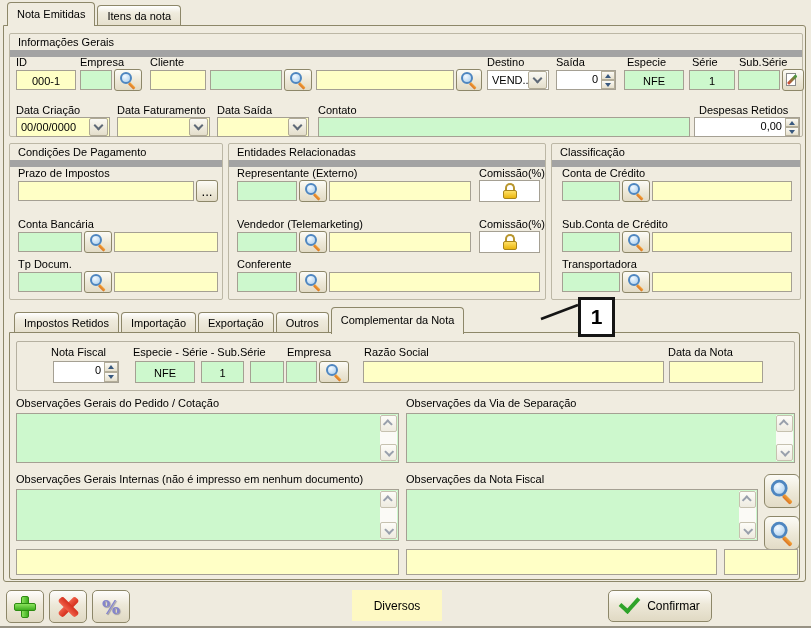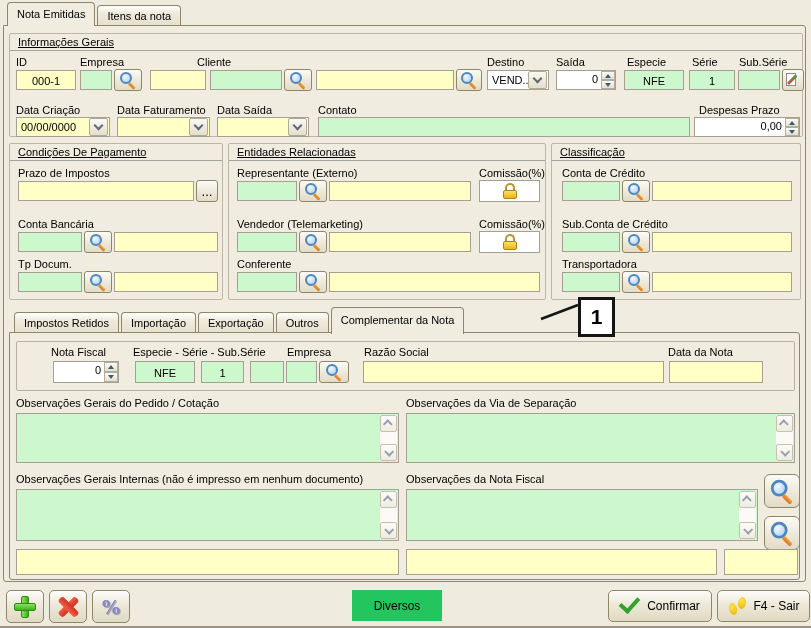--- a/index.html
+++ b/index.html
@@ -1,21 +1,21 @@
 <!DOCTYPE html>
 <html><head>
 <meta charset="utf-8">
 <style>
   html,body{margin:0;padding:0;background:#D8D4C8;}
   .window{position:relative;width:811px;height:628px;background:#EFEBDF;font-family:"Liberation Sans",sans-serif;
     font-size:11px;color:#000;overflow:hidden;border-bottom:2px solid #979284;box-sizing:border-box;}
   .lbl{position:absolute;white-space:nowrap;font-size:11px;color:#000;}
   .panel{position:absolute;left:3px;top:25px;width:803px;height:557px;border:1px solid #8D8769;background:#F0ECE0;border-radius:0 3px 3px 3px;box-sizing:border-box;}
   .grp{position:absolute;border:1px solid #BCB7A5;border-radius:2px;box-sizing:border-box;}
-  .grp-t{position:absolute;left:0;right:0;top:0;height:16px;line-height:16px;padding-left:8px;border-bottom:1px solid #a3a3a3;text-decoration:underline;}
+  .grp-t{position:absolute;left:0;right:0;top:0;height:16px;line-height:16px;padding-left:8px;border-bottom:7px solid #a3a3a3;}
   .fld{position:absolute;box-sizing:border-box;height:20px;border:1px solid #A5A093;font-size:11px;padding:1px 3px 0 3px;font-family:inherit;color:#000;margin:0;}
   .y{background:#FFFFC6;} .g{background:#CDF8CD;} .w{background:#FFFFFF;}
   .ctr{text-align:center;}
   .btn{position:absolute;box-sizing:border-box;border:1px solid #8D8769;border-radius:3px;
     background:linear-gradient(180deg,#FCFBF6,#EDE8D7 55%,#E2DBC6);display:flex;align-items:center;justify-content:center;padding:0;cursor:pointer;}
   .combo{display:flex;align-items:center;justify-content:space-between;padding:1px 1px 1px 0;}
   .combo .txt{padding-left:4px;overflow:hidden;white-space:nowrap;}
   .combo .drop{width:17px;height:16px;border:1px solid #B0AA95;border-radius:2px;flex:none;
     background:linear-gradient(#FAF9F4,#E4DECB);display:flex;align-items:center;justify-content:center;cursor:pointer;}
   .chev{width:5px;height:5px;border-right:2px solid #5F6A78;border-bottom:2px solid #5F6A78;transform:rotate(45deg);margin-top:-3px;}
@@ -59,21 +59,21 @@
   .icon-plus::before{content:"";position:absolute;left:8px;top:1px;width:8px;height:22px;background:linear-gradient(90deg,#8BE35E,#3FAE1F);border:1px solid #2E8C12;border-radius:2px;box-sizing:border-box;}
   .icon-plus::after{content:"";position:absolute;left:1px;top:8px;width:22px;height:8px;background:linear-gradient(#8BE35E,#3FAE1F);border:1px solid #2E8C12;border-radius:2px;box-sizing:border-box;}
   .icon-x{position:relative;width:24px;height:24px;}
   .icon-x::before{content:"";position:absolute;left:9px;top:0;width:7px;height:24px;background:linear-gradient(90deg,#F0604A,#D52F1D);border-radius:3px;transform:rotate(45deg);}
   .icon-x::after{content:"";position:absolute;left:9px;top:0;width:7px;height:24px;background:linear-gradient(90deg,#F0604A,#D52F1D);border-radius:3px;transform:rotate(-45deg);}
   .icon-pct{font-size:19px;font-weight:bold;color:#8585CC;font-family:"DejaVu Serif",serif;text-shadow:1px 1px 1px rgba(60,60,100,0.45);}
   .icon-check{width:15px;height:8px;border-left:4px solid #2FA32A;border-bottom:4px solid #2FA32A;transform:rotate(-48deg);margin:-6px 8px 0 0;}
   .icon-feet{position:relative;width:20px;height:20px;margin-right:6px;}
   .icon-feet::before{content:"";position:absolute;left:2px;top:7px;width:8px;height:12px;background:radial-gradient(circle at 40% 30%,#FFE14D,#E8B400);border-radius:50%;transform:rotate(-15deg);}
   .icon-feet::after{content:"";position:absolute;left:11px;top:1px;width:8px;height:12px;background:radial-gradient(circle at 40% 30%,#FFE14D,#E8B400);border-radius:50%;transform:rotate(12deg);}
-  .diversos{position:absolute;background:#22c55e;display:flex;align-items:center;justify-content:center;font-size:12px;}
+  .diversos{position:absolute;background:#fef9c3;display:flex;align-items:center;justify-content:center;font-size:12px;}
   .callout-box{position:absolute;left:578px;top:297px;width:37px;height:40px;border:3px solid #151515;background:#FFFFFF;
     display:flex;align-items:center;justify-content:center;font-size:21px;font-weight:bold;z-index:6;box-sizing:border-box;}
   .callout-line{position:absolute;left:0;top:0;width:811px;height:628px;pointer-events:none;z-index:5;}
 </style>
 </head>
 <body>
 
 <div class="window">
 
   <div class="tabs" style="left:7px;top:2px;height:24px;">
@@ -88,21 +88,21 @@
 
       <span class="lbl" style="left:6px;top:22px;">ID</span>
       <input class="fld y ctr" style="left: 6px; top: 36px; width: 60px;" readonly="" value="000-1">
 
       <span class="lbl" style="left:70px;top:22px;">Empresa</span>
       <input class="fld g" style="left: 70px; top: 36px; width: 32px;" readonly="" value="">
       <button class="btn" style="left:104px;top:35px;width:28px;height:22px;">
           <span class="icon-mag"></span>
         </button>
 
-      <span class="lbl" style="left:140px;top:22px;margin-left:47px;">Cliente</span>
+      <span class="lbl" style="left:140px;top:22px;">Cliente</span>
       <input class="fld y" style="left: 140px; top: 36px; width: 56px;" readonly="" value="">
       <input class="fld g" style="left: 200px; top: 36px; width: 72px;" readonly="" value="">
       <button class="btn" style="left:274px;top:35px;width:28px;height:22px;">
           <span class="icon-mag"></span>
         </button>
       <input class="fld y" style="left: 306px; top: 36px; width: 138px;" readonly="" value="">
       <button class="btn" style="left:446px;top:35px;width:26px;height:22px;">
           <span class="icon-mag"></span>
         </button>
 
@@ -159,21 +159,21 @@
       <div class="fld y combo" style="left:207px;top:83px;width:92px;">
         <span class="txt"></span>
         <span class="drop">
             <span class="chev"></span>
           </span>
       </div>
 
       <span class="lbl" style="left:308px;top:70px;">Contato</span>
       <input class="fld g" style="left: 308px; top: 83px; width: 372px;" readonly="" value="">
 
-      <span class="lbl" style="left:689px;top:70px;">Despesas Prazo</span>
+      <span class="lbl" style="left:689px;top:70px;">Despesas Retidos</span>
       <div class="fld w spin" style="left:684px;top:83px;width:106px;">
         <span class="val">0,00</span>
         <span class="col">
           <button class="sbtn2">
               <span class="tri-u"></span>
             </button>
           <button class="sbtn2">
               <span class="tri-d"></span>
             </button>
         </span>
@@ -372,17 +372,13 @@
   <button class="bigbtn" style="left:92px;top:590px;width:38px;height:33px;">
       <span class="icon-pct">%</span>
     </button>
 
   <div class="diversos" style="left:352px;top:590px;width:90px;height:31px;">Diversos</div>
 
   <button class="bigbtn" style="left:608px;top:590px;width:104px;height:32px;">
     <span class="icon-check"></span>
     <span>Confirmar</span>
   </button>
-  <button class="bigbtn" style="left:717px;top:590px;width:93px;height:32px;">
-    <span class="icon-feet"></span>
-    <span>F4 - Sair</span>
-  </button>
 </div>
 
 </body></html>

